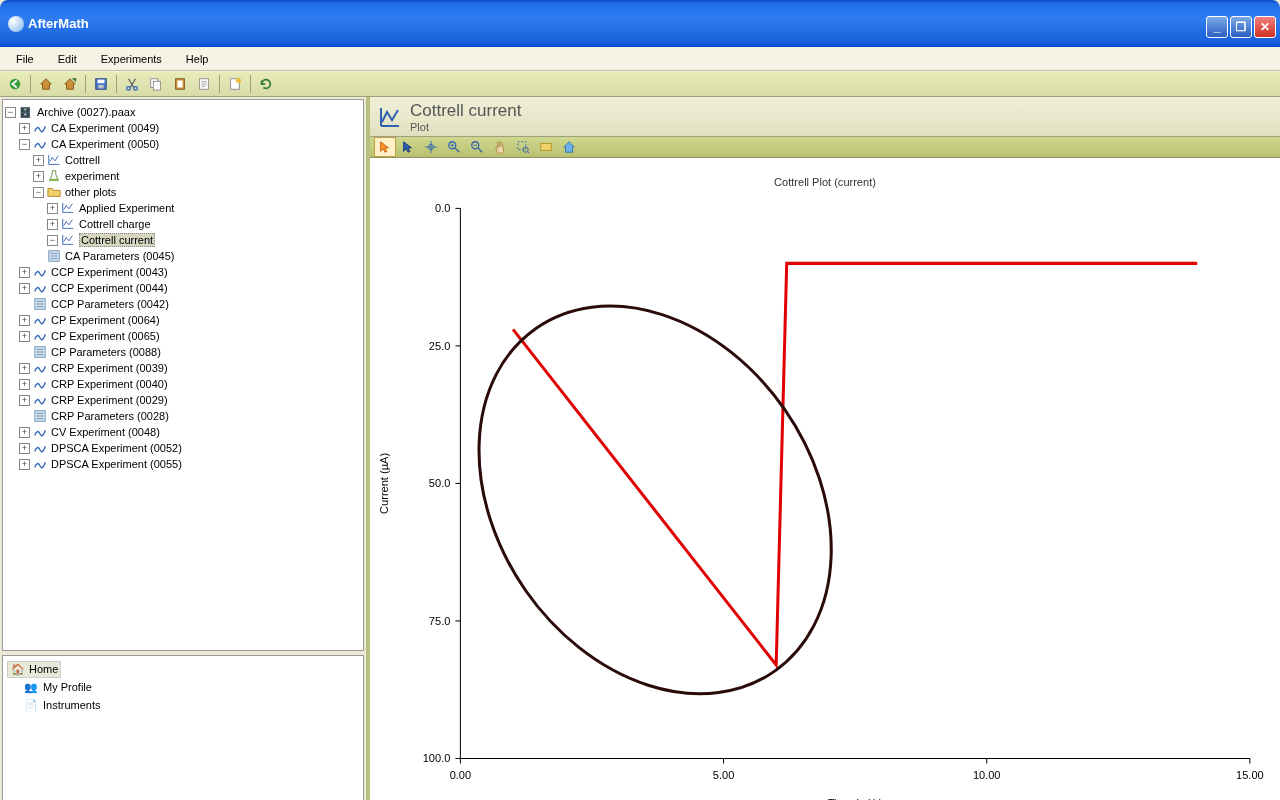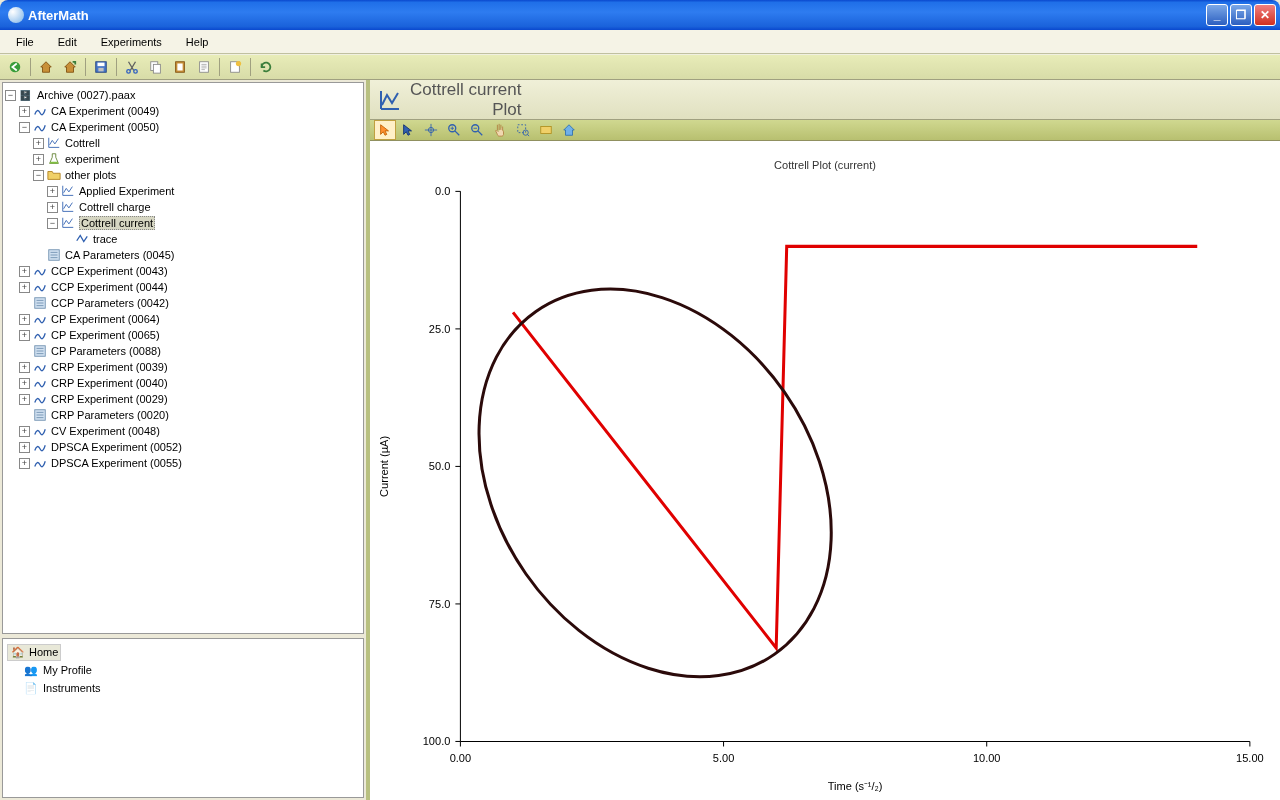--- a/index.html
+++ b/index.html
@@ -1,18 +1,18 @@
 <!DOCTYPE html>
 <html><head>
 <meta charset="utf-8">
 <style>
 * { box-sizing: border-box; margin: 0; padding: 0; font-family: Tahoma, Arial, sans-serif; font-size: 11px; }
 body { width: 1280px; height: 800px; overflow: hidden; background: #ece9d8; }
 
-.titlebar { height: 30px; background: linear-gradient(to bottom, #0a48ce 0%, #1f6fe8 8%, #2e7cf0 40%, #1a62db 88%, #0a48ce 100%); display: flex; align-items: center; padding: 0 4px; border-radius: 8px 8px 0 0; }
+.titlebar { height: 47px; background: linear-gradient(to bottom, #0a48ce 0%, #1f6fe8 8%, #2e7cf0 40%, #1a62db 88%, #0a48ce 100%); display: flex; padding: 16px 4px; border-radius: 8px 8px 0 0; }
 .titlebar-icon { width: 16px; height: 16px; background: radial-gradient(circle at 30% 30%, #fff, #7bb3e8); border-radius: 50%; margin: 0 4px; }
 .titlebar-text { color: #fff; font-weight: bold; font-size: 13px; flex: 1; }
 .winbtns { display: flex; gap: 2px; }
 .winbtn { width: 22px; height: 22px; border-radius: 3px; display: flex; align-items: center; justify-content: center; color: #fff; font-weight: bold; font-size: 12px; }
 .winbtn.min, .winbtn.max { background: linear-gradient(to bottom, #7ba8e8, #2c5fc0); border: 1px solid #fff; }
 .winbtn.close { background: linear-gradient(to bottom, #f08080, #d03020); border: 1px solid #fff; }
 
 .menubar { height: 24px; background: #f5f3e6; border-bottom: 1px solid #c0c0a0; display: flex; align-items: center; padding: 0 6px; gap: 4px; }
 .menuitem { padding: 3px 10px; cursor: default; }
 
@@ -28,21 +28,21 @@
 .tree-row { display: flex; align-items: center; height: 16px; white-space: nowrap; cursor: default; }
 .tree-row.sel .lbl { background: #d6d6c2; border: 1px dotted #888; padding: 0 1px; }
 .exp { width: 11px; height: 11px; border: 1px solid #888; margin-right: 2px; text-align: center; line-height: 9px; font-size: 9px; color: #444; background: #fff; cursor: pointer; flex-shrink: 0; }
 .noexp { width: 11px; margin-right: 2px; flex-shrink: 0; }
 .ticon { width: 16px; height: 14px; margin-right: 3px; flex-shrink: 0; display: flex; align-items: center; justify-content: center; font-size: 10px; }
 
 .rightcol { flex: 1; display: flex; flex-direction: column; background: #b8c080; }
 .plothdr { height: 40px; background: linear-gradient(to bottom, #f0f0d8, #e0e0c0); display: flex; align-items: center; padding: 4px 8px; gap: 8px; border-bottom: 1px solid #a0a080; }
 .plothdr-ico { width: 24px; height: 24px; }
 .plothdr-txt .t1 { font-family: Verdana, sans-serif; font-size: 17px; color: #555; }
-.plothdr-txt .t2 { font-size: 17px; color: #555; text-align: right; }
+.plothdr-txt .t2 { font-size: 11px; color: #555; }
 .plottb { height: 24px; background: linear-gradient(to bottom, #d0d890, #b8c070); border-bottom: 1px solid #909060; display: flex; align-items: center; padding: 0 4px; gap: 1px; }
 .ptbtn { width: 22px; height: 20px; display: flex; align-items: center; justify-content: center; cursor: pointer; }
 .ptbtn.sel { background: #fff0c8; border: 1px solid #c0a040; }
 .plotarea { flex: 1; background: #fff; margin: 0; position: relative; }
 
 .home-row { display: flex; align-items: center; height: 18px; gap: 4px; }
 .home-row .hicon { width: 16px; display: inline-flex; justify-content: center; }
 .home-hdr { background: #e8e8d8; border: 1px solid #ccc; padding: 1px 2px; display: inline-flex; align-items: center; gap: 3px; }
 
 svg.ico { width: 16px; height: 14px; }
@@ -211,29 +211,20 @@
         </div>
       <div class="tree-row sel" style="padding-left:42px">
           <span class="exp">−</span>
           <span class="ticon">
             <svg viewBox="0 0 16 16" width="16" height="14">
               <path d="M2 13 L2 2 M2 13 L14 13 M3 10 L6 5 L9 9 L13 3" stroke="#3060b0" fill="none"></path>
             </svg>
           </span>
           <span class="lbl">Cottrell current</span>
         </div>
-      <div class="tree-row" style="padding-left:56px">
-          <span class="noexp"></span>
-          <span class="ticon">
-            <svg viewBox="0 0 16 16" width="16" height="14">
-              <path d="M2 10 L6 4 L10 11 L14 5" stroke="#3060b0" fill="none" stroke-width="1.5"></path>
-            </svg>
-          </span>
-          <span class="lbl">trace</span>
-        </div>
       <div class="tree-row" style="padding-left:28px">
           <span class="noexp"></span>
           <span class="ticon">
             <svg viewBox="0 0 16 16" width="16" height="14">
               <rect x="2" y="2" width="12" height="12" fill="#d0e0f0" stroke="#7090b0"></rect>
               <path d="M4 5h8M4 8h8M4 11h8" stroke="#7090b0"></path>
             </svg>
           </span>
           <span class="lbl">CA Parameters (0045)</span>
         </div>
@@ -321,21 +312,21 @@
           <span class="lbl">CRP Experiment (0029)</span>
         </div>
       <div class="tree-row" style="padding-left:14px">
           <span class="noexp"></span>
           <span class="ticon">
             <svg viewBox="0 0 16 16" width="16" height="14">
               <rect x="2" y="2" width="12" height="12" fill="#d0e0f0" stroke="#7090b0"></rect>
               <path d="M4 5h8M4 8h8M4 11h8" stroke="#7090b0"></path>
             </svg>
           </span>
-          <span class="lbl">CRP Parameters (0020)</span>
+          <span class="lbl">CRP Parameters (0028)</span>
         </div>
       <div class="tree-row" style="padding-left:14px">
           <span class="exp">+</span>
           <span class="ticon">
             <svg viewBox="0 0 16 16" width="16" height="14">
               <path d="M2 12 Q5 4 8 10 Q11 16 14 6" stroke="#3060b0" fill="none" stroke-width="1.5"></path>
             </svg>
           </span>
           <span class="lbl">CV Experiment (0048)</span>
         </div>

